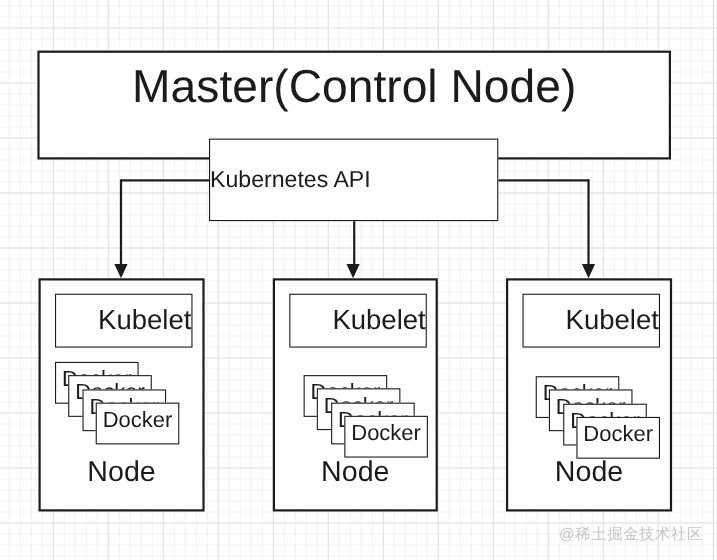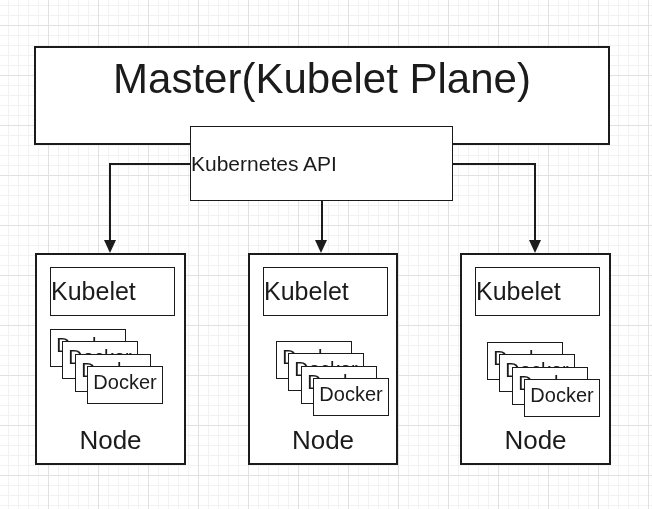--- a/index.html
+++ b/index.html
@@ -68,58 +68,57 @@
     top: 253px; height: 212px; width: 151px;
     background: var(--box-fill);
     border: 2px solid var(--line);
     z-index: 1;
   }
   .kubelet-box {
     position: absolute;
     left: 13px; top: 12px; width: 125px; height: 49px;
     background: var(--box-fill);
     border: 1.5px solid var(--line);
-    display: flex; align-items: center; justify-content: flex-start;
+    display: flex; align-items: center; justify-content: flex-end;
     font-size: 25px;
   }
   .docker-stack { position: absolute; width: 114px; height: 76px; }
   .docker-box {
     position: absolute;
     width: 76px; height: 38px;
     background: var(--box-fill);
     border: 1.5px solid var(--line);
     text-align: center;
     font-size: 20px;
     line-height: 22px;
     padding-top: 4px;
   }
   .node-label {
     position: absolute;
     left: 0; right: 0; top: 158px;
     text-align: center;
     font-size: 26px;
     line-height: 30px;
-    margin-top: 12px;
   }
   .watermark {
     position: absolute;
     right: 13px; top: 477px;
     font-size: 14px;
     color: var(--watermark);
     z-index: 4;
     letter-spacing: 0.5px;
   }
 </style>
 </head>
 <body>
 
 <div class="canvas">
 
   <div class="shape master-box">
-    <span>Master(Kubelet Plane)</span>
+    <span>Master(Control Node)</span>
   </div>
 
   <div class="edge" style="left:110px; top:163px; width:80px; height:2px;"></div>
   <div class="edge" style="left:109px; top:163px; width:2px; height:78px;"></div>
   <div class="arrowhead" style="left:104px; top:240px;"></div>
 
   <div class="edge" style="left:321px; top:201px; width:2px; height:40px;"></div>
   <div class="arrowhead" style="left:315px; top:240px;"></div>
 
   <div class="edge" style="left:453px; top:163px; width:82px; height:2px;"></div>
@@ -186,14 +185,15 @@
       <div class="docker-box" style="left:25px; top:25px;">
         <span>Docker</span>
       </div>
       <div class="docker-box" style="left:37px; top:37px;">
         <span>Docker</span>
       </div>
     </div>
     <div class="node-label">Node</div>
   </div>
 
+  <div class="watermark">@稀土掘金技术社区</div>
 
 </div>
 
 </body></html>

